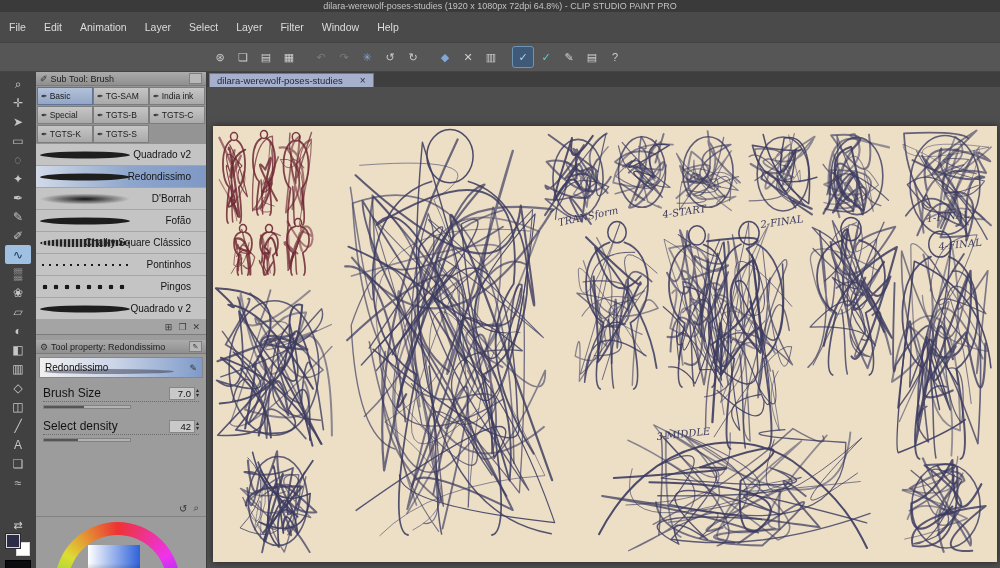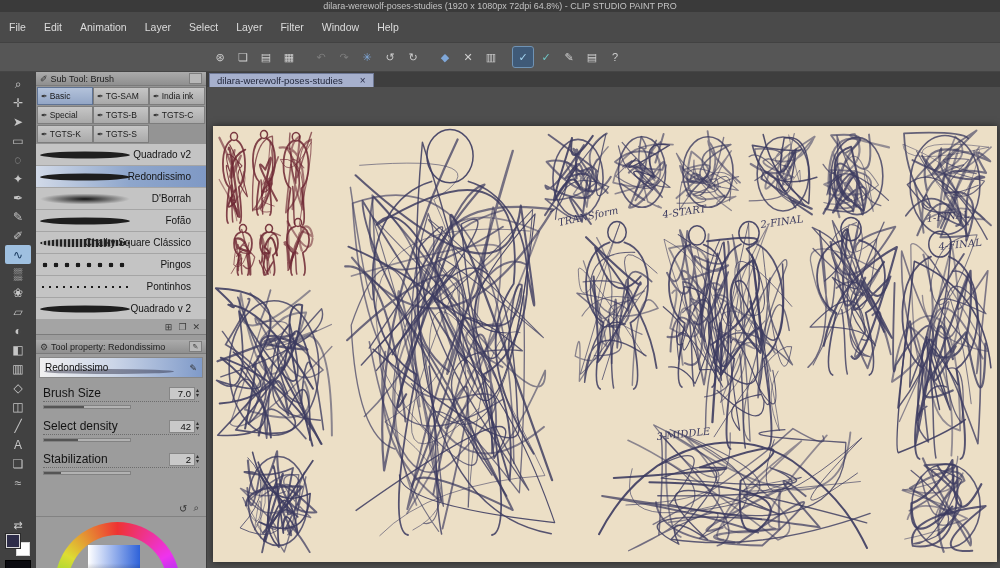--- a/index.html
+++ b/index.html
@@ -217,26 +217,26 @@
         </div>
       <div class="brow">
           <div class="bprev taper"></div>
           <span class="bname">Fofão</span>
         </div>
       <div class="brow">
           <div class="bprev chalk"></div>
           <span class="bname">Chalky Square Clássico</span>
         </div>
       <div class="brow">
+          <div class="bprev dots-small"></div>
+          <span class="bname">Pontinhos</span>
+        </div>
+      <div class="brow">
           <div class="bprev dots"></div>
           <span class="bname">Pingos</span>
-        </div>
-      <div class="brow">
-          <div class="bprev dots-small"></div>
-          <span class="bname">Pontinhos</span>
         </div>
       <div class="brow">
           <div class="bprev taper"></div>
           <span class="bname">Quadrado v 2</span>
         </div>
     </div>
 
     <div class="listfoot">
       <span>⊞</span>
       <span>❐</span>
@@ -272,33 +272,20 @@
           <div class="srow1">
             <span class="slabel">Select density</span>
             <span class="sval">42</span>
             <span class="sstep">
                 <i>▴</i>
                 <i>▾</i>
               </span>
           </div>
           <div class="strack">
               <div class="sfill" style="width: 40%;"></div>
-            </div>
-        </div>
-        <div class="slider">
-          <div class="srow1">
-            <span class="slabel">Stabilization</span>
-            <span class="sval">2</span>
-            <span class="sstep">
-                <i>▴</i>
-                <i>▾</i>
-              </span>
-          </div>
-          <div class="strack">
-              <div class="sfill" style="width: 20%;"></div>
             </div>
         </div>
       </div>
     </div>
 
     <div class="flexspacer"></div>
 
     <div class="propfoot">
       <span>↺</span>
       <span>⌕</span>

